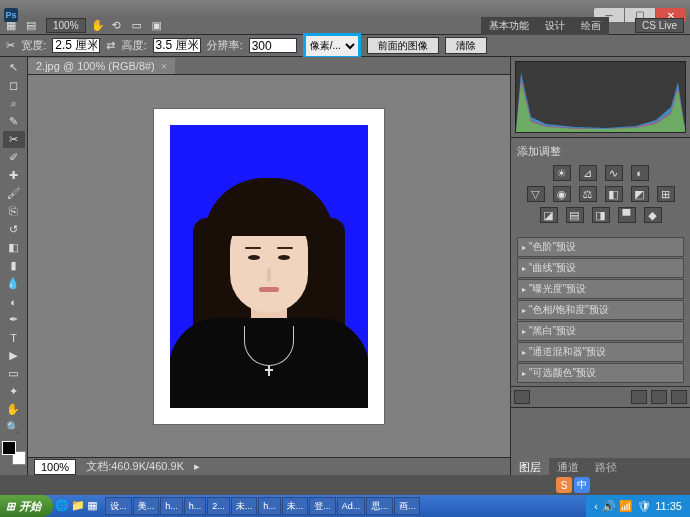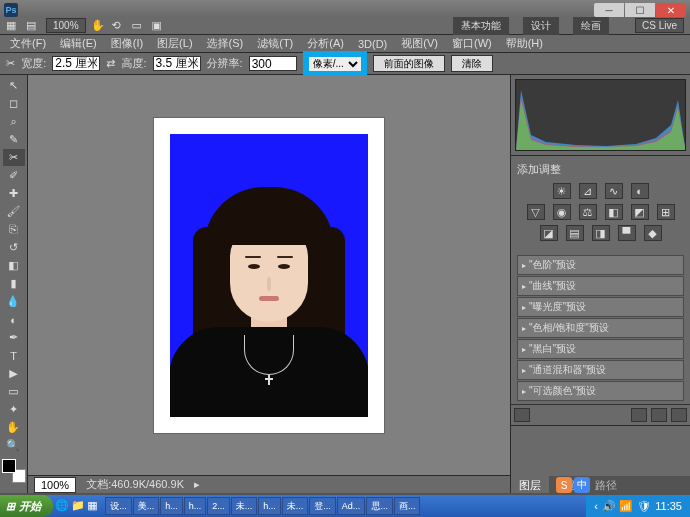--- a/index.html
+++ b/index.html
@@ -1,34 +1,34 @@
 <!DOCTYPE html>
 <html><head>
 <meta charset="utf-8">
 <style>
 *{margin:0;padding:0;box-sizing:border-box;font-family:"Microsoft YaHei",SimSun,sans-serif;font-size:11px}
 body{background:#000;width:690px;height:517px;overflow:hidden;position:relative}
 .app{background:#535353;width:690px;height:495px;position:relative}
-.titlebar{height:17px;background:linear-gradient(#808080,#6a6a6a);display:flex;align-items:flex-end;padding:0 4px;color:#ddd}
+.titlebar{height:17px;background:linear-gradient(#808080,#6a6a6a);display:flex;align-items:flex-start;padding:8px 4px;color:#ddd}
 .ps-logo{width:14px;height:14px;background:#1a3a5c;border-radius:2px;display:flex;align-items:center;justify-content:center;color:#5fa8e6;font-size:9px;font-weight:bold}
 .win-controls{margin-left:auto;display:flex;gap:1px}
 .win-btn{width:30px;height:14px;display:flex;align-items:center;justify-content:center;font-size:10px;color:#333}
 .win-min{background:#d0d0d0;border-radius:2px 0 0 2px}
 .win-max{background:#d0d0d0}
 .win-close{background:#d85048;color:#fff;border-radius:0 2px 2px 0}
 .appbar{height:18px;background:#6a6a6a;display:flex;align-items:center;padding:0 6px;gap:6px;color:#ddd;border-bottom:1px solid #2a2a2a}
 .appbar .sel{background:#555;padding:1px 6px;border:1px solid #333;font-size:10px}
 .appbar .icn{width:14px;height:14px;display:inline-block}
-.tab-strip{margin-left:auto;display:flex;gap:14px}
+.tab-strip{margin-left:auto;display:flex;gap:0}
 .tab-strip span{padding:2px 8px;background:#444;color:#ddd;font-size:10px}
 .menubar{height:18px;background:#6a6a6a;display:flex;align-items:center;padding:0 4px;gap:2px;color:#ddd;border-bottom:1px solid #2a2a2a}
 .menubar span{padding:2px 6px;font-size:11px}
 .optbar{height:22px;background:#6a6a6a;display:flex;align-items:center;padding:0 6px;gap:6px;color:#ddd;border-bottom:1px solid #2a2a2a;font-size:10px}
 .optbar input[type=text]{width:48px;height:15px;background:#fff;border:1px solid #333;font-size:12px;padding:0 2px}
-.optbar select{height:26px;background:#eee;border:6px solid #0ea5e9;font-size:10px}
+.optbar select{height:26px;background:#eee;border:3px solid #0ea5e9;font-size:10px}
 .optbar button{height:17px;background:#ddd;border:1px solid #333;font-size:10px;padding:0 10px}
 .workspace{display:flex;height:418px}
 .tools{width:28px;background:#6a6a6a;border-right:1px solid #2a2a2a;display:flex;flex-direction:column;align-items:center;padding-top:2px;gap:1px}
 .tool{width:22px;height:17px;display:flex;align-items:center;justify-content:center;color:#ddd;position:relative}
 .tool.active{background:#4a4a4a}
 .swatches{margin-top:4px;position:relative;width:24px;height:24px}
 .swatch-fg{position:absolute;width:14px;height:14px;background:#000;border:1px solid #fff;top:0;left:0;z-index:2}
 .swatch-bg{position:absolute;width:14px;height:14px;background:#fff;border:1px solid #888;bottom:0;right:0}
 .canvas-area{flex:1;background:#808080;position:relative;display:flex;flex-direction:column}
 .doc-tabs{height:18px;background:#6a6a6a;display:flex;align-items:center;border-bottom:1px solid #2a2a2a}
@@ -110,33 +110,20 @@
     <span class="icn">▭</span>
     <span class="icn">▣</span>
     <div class="tab-strip">
       <span>基本功能</span>
       <span>设计</span>
       <span>绘画</span>
     </div>
     <span class="sel" style="margin-left:20px">CS Live</span>
   </div>
 
-  <div class="menubar">
-    <span>文件(F)</span>
-    <span>编辑(E)</span>
-    <span>图像(I)</span>
-    <span>图层(L)</span>
-    <span>选择(S)</span>
-    <span>滤镜(T)</span>
-    <span>分析(A)</span>
-    <span>3D(D)</span>
-    <span>视图(V)</span>
-    <span>窗口(W)</span>
-    <span>帮助(H)</span>
-  </div>
 
   <div class="optbar">
     <span>✂</span>
     <span>宽度:</span>
     <input type="text" value="2.5 厘米" style="">
     <span>⇄</span>
     <span>高度:</span>
     <input type="text" value="3.5 厘米" style="">
     <span>分辨率:</span>
     <input type="text" value="300" style="">
@@ -168,20 +155,26 @@
       <div class="tool">✦</div>
       <div class="tool">✋</div>
       <div class="tool">🔍</div>
       <div class="swatches">
         <div class="swatch-fg"></div>
         <div class="swatch-bg"></div>
       </div>
     </div>
 
     <div class="canvas-area">
+      <div class="doc-tabs">
+        <div class="doc-tab">
+          <span>2.jpg @ 100% (RGB/8#)</span>
+          <span class="x">×</span>
+        </div>
+      </div>
       <div class="canvas-inner">
         <div class="photo">
           <div class="photo-img">
             <div class="person">
               <div class="hair"></div>
               <div class="hair-side-l"></div>
                 <div class="hair-side-r"></div>
               <div class="neck"></div>
               <div class="body"></div>
               <div class="face">

